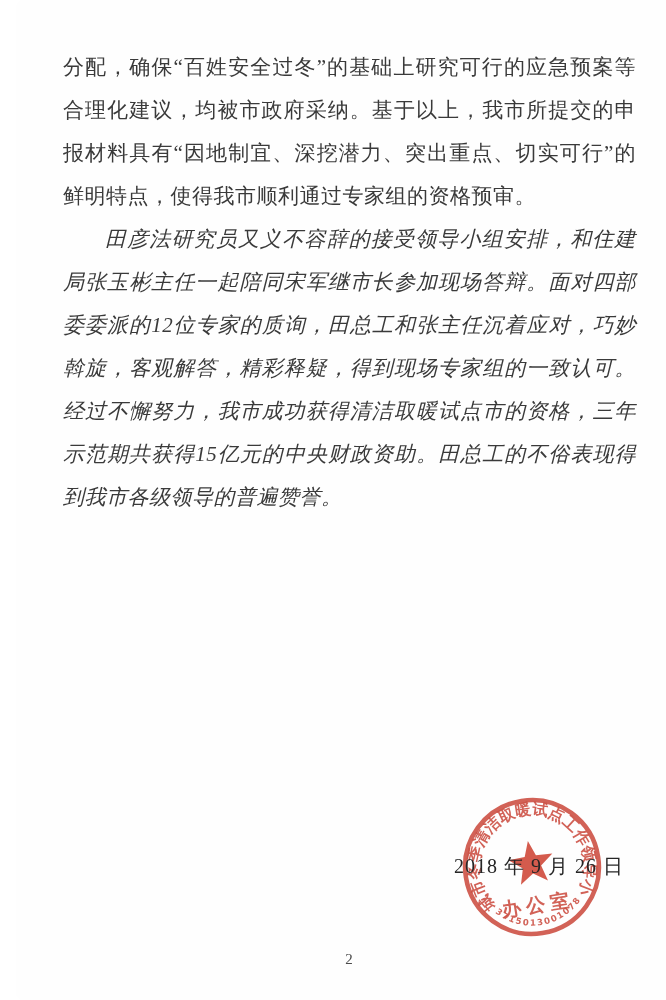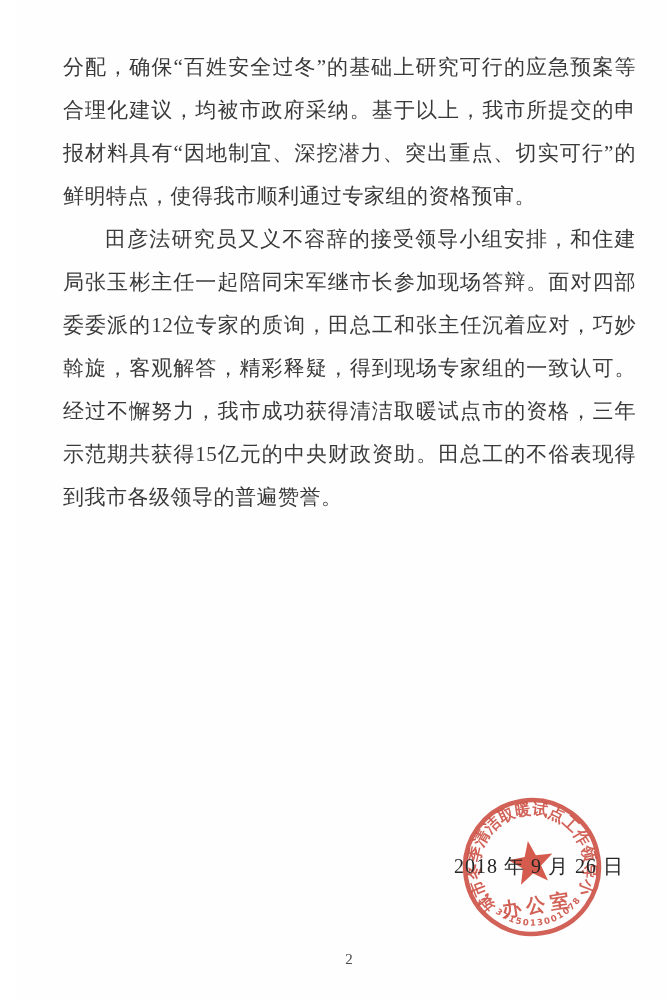--- a/index.html
+++ b/index.html
@@ -33,20 +33,21 @@
     margin: 0;
     font-size: 21px;
     line-height: 43px;
     text-align: justify;
     text-justify: inter-ideograph;
     word-break: break-all;
     letter-spacing: 0.5px;
   }
   .text-block p.indent {
     text-indent: 2em;
+    font-style: italic;
   }
   .seal-wrap {
     position: absolute;
     left: 440px;
     top: 791px;
     width: 152px;
     height: 152px;
     z-index: 1;
     opacity: 0.88;
   }

